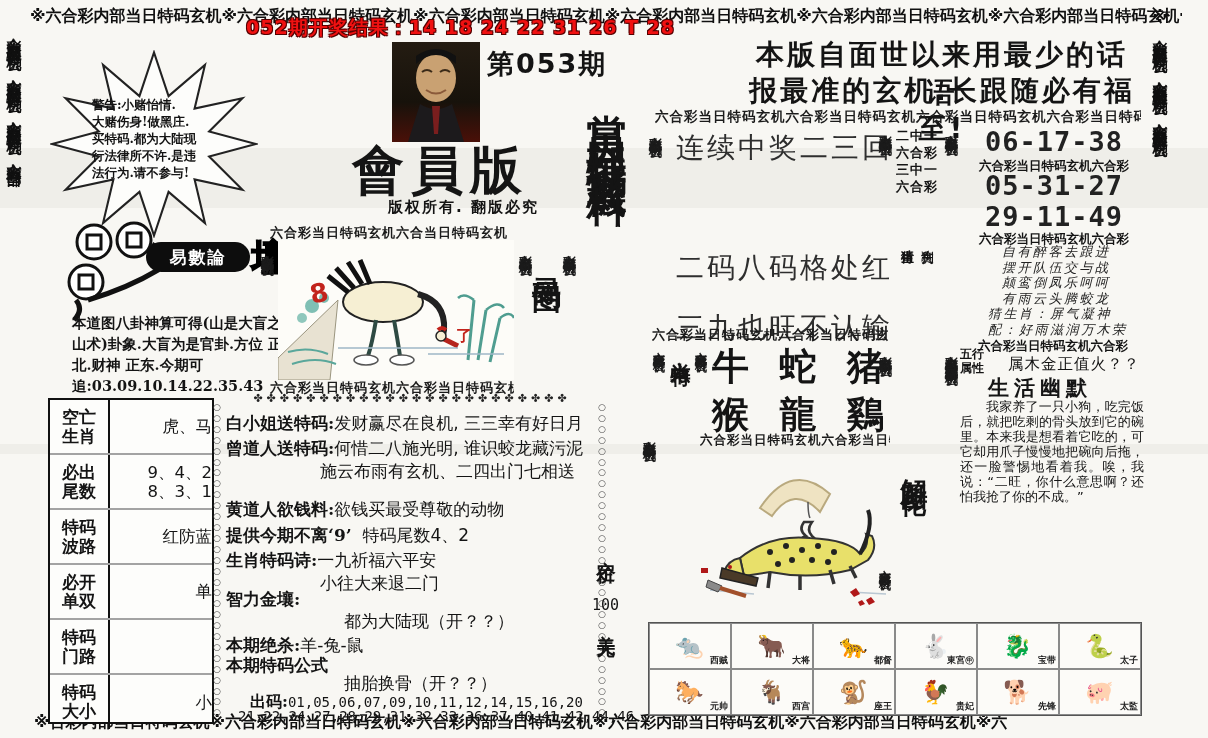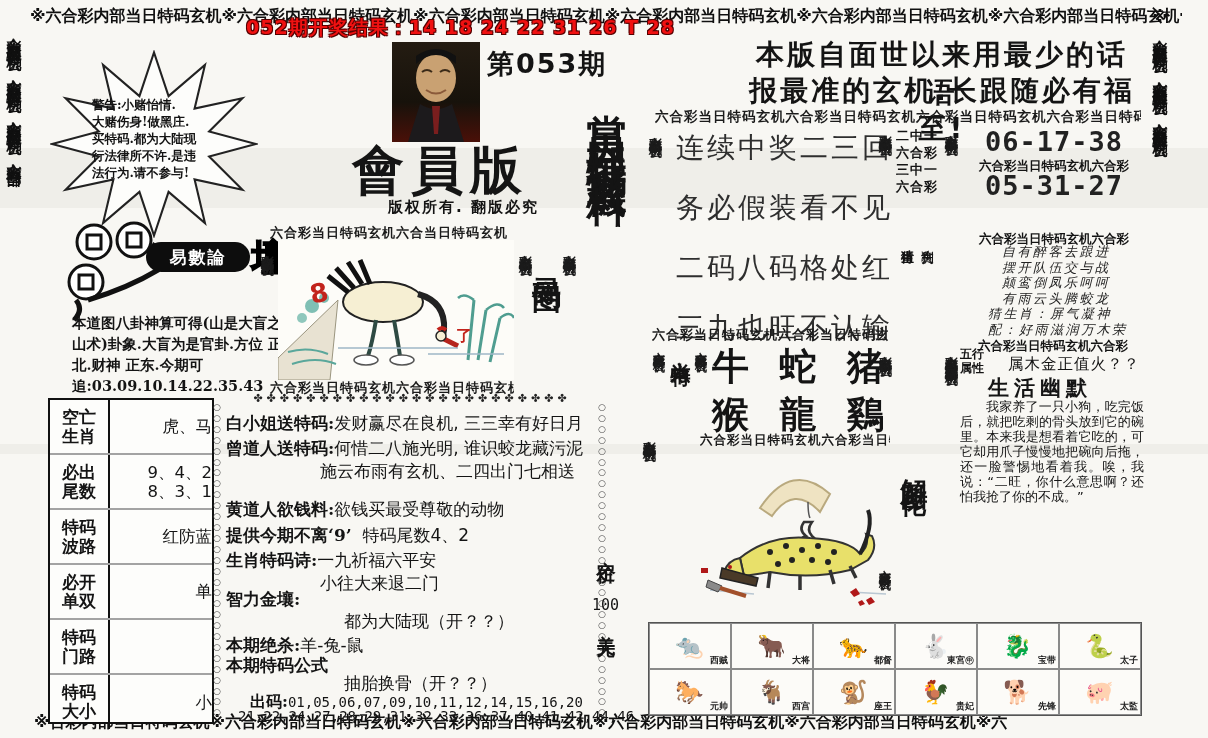--- a/index.html
+++ b/index.html
@@ -197,21 +197,20 @@
   <div class="abs mono" style="left:592px;top:596px;font-size:15px;">100</div>
   <div class="abs vt" style="left:594px;top:620px;font-size:19px;font-weight:bold;letter-spacing:4px;">美元</div>
   <div class="abs fillv" style="left:640px;top:430px;height:180px;">六合彩当日特码玄机</div>
 
   <div class="abs" style="left:742px;top:36px;width:400px;text-align:center;font-size:28px;font-weight:900;letter-spacing:3px;">本版自面世以来用最少的话语</div>
   <div class="abs" style="left:742px;top:72px;width:400px;text-align:center;font-size:28px;font-weight:900;letter-spacing:3px;">报最准的玄机.长跟随必有福至!</div>
   <div class="abs fillh" style="left:655px;top:108px;width:486px;font-size:13.5px;">六合彩当日特码玄机六合彩当日特码玄机六合彩当日特码玄机六合彩当日特码玄机</div>
 
   <div class="abs fillv" style="left:646px;top:126px;height:204px;">六合彩当日特码玄机</div>
   <div class="poemline" style="top:129px;">连续中奖二三回</div>
-  <div class="poemline" style="top:189px;">务必假装看不见</div>
   <div class="poemline" style="top:249px;">二码八码格处红</div>
   <div class="poemline" style="top:309px;">三九也旺不认输</div>
   <div class="abs fillh" style="left:652px;top:326px;width:236px;font-size:13px;">六合彩当日特码玄机六合彩当日特码玄机</div>
 
   <div class="abs fillv" style="left:650px;top:342px;height:94px;font-size:12px;">六合彩当日特码玄机</div>
   <div class="abs vt" style="left:668px;top:345px;height:92px;font-size:20px;font-weight:900;letter-spacing:2px;">六肖中特</div>
   <div class="abs fillv" style="left:692px;top:342px;height:94px;font-size:12px;">六合彩当日特码玄机</div>
   <div class="abs serif" style="left:712px;top:342px;width:172px;display:flex;justify-content:space-between;font-size:37px;font-weight:900;">
     <span>牛</span>
     <span>蛇</span>
@@ -258,20 +257,21 @@
   <div class="abs vt" style="left:898px;top:240px;height:54px;font-size:13px;font-weight:bold;">猜生肖</div>
   <div class="abs vt" style="left:918px;top:240px;height:66px;font-size:13px;">贪夫狗利</div>
   <div class="abs fillv" style="left:942px;top:124px;height:210px;">六合彩当日特码玄机</div>
   <div class="abs fillv" style="left:876px;top:345px;height:100px;">六合彩当日特码玄机</div>
   <div class="abs fillv" style="left:942px;top:345px;height:268px;">六合彩当日特码玄机六合彩当日特码玄机</div>
   <div class="abs fillv" style="left:876px;top:560px;height:56px;font-size:12px;">六合彩当日特码玄机</div>
 
   <div class="numline" style="top:126px;">06-17-38</div>
   <div class="sepline" style="left:966px;top:158px;width:176px;">六合彩当日特码玄机六合彩</div>
   <div class="numline" style="top:170px;">05-31-27</div>
+  <div class="numline" style="top:201px;">29-11-49</div>
   <div class="sepline" style="left:966px;top:231px;width:176px;">六合彩当日特码玄机六合彩</div>
   <div class="abs" style="left:1002px;top:244px;">
     <div class="handline">自有醉客去跟进</div>
     <div class="handline">摆开队伍交与战</div>
     <div class="handline">颠鸾倒凤乐呵呵</div>
     <div class="handline">有雨云头腾蛟龙</div>
     <div class="handline" style="margin-left:-14px;">猜生肖：屏气凝神</div>
     <div class="handline" style="margin-left:-14px;">配：好雨滋润万木荣</div>
   </div>
   <div class="sepline" style="left:962px;top:338px;width:182px;">六合彩当日特码玄机六合彩</div>

